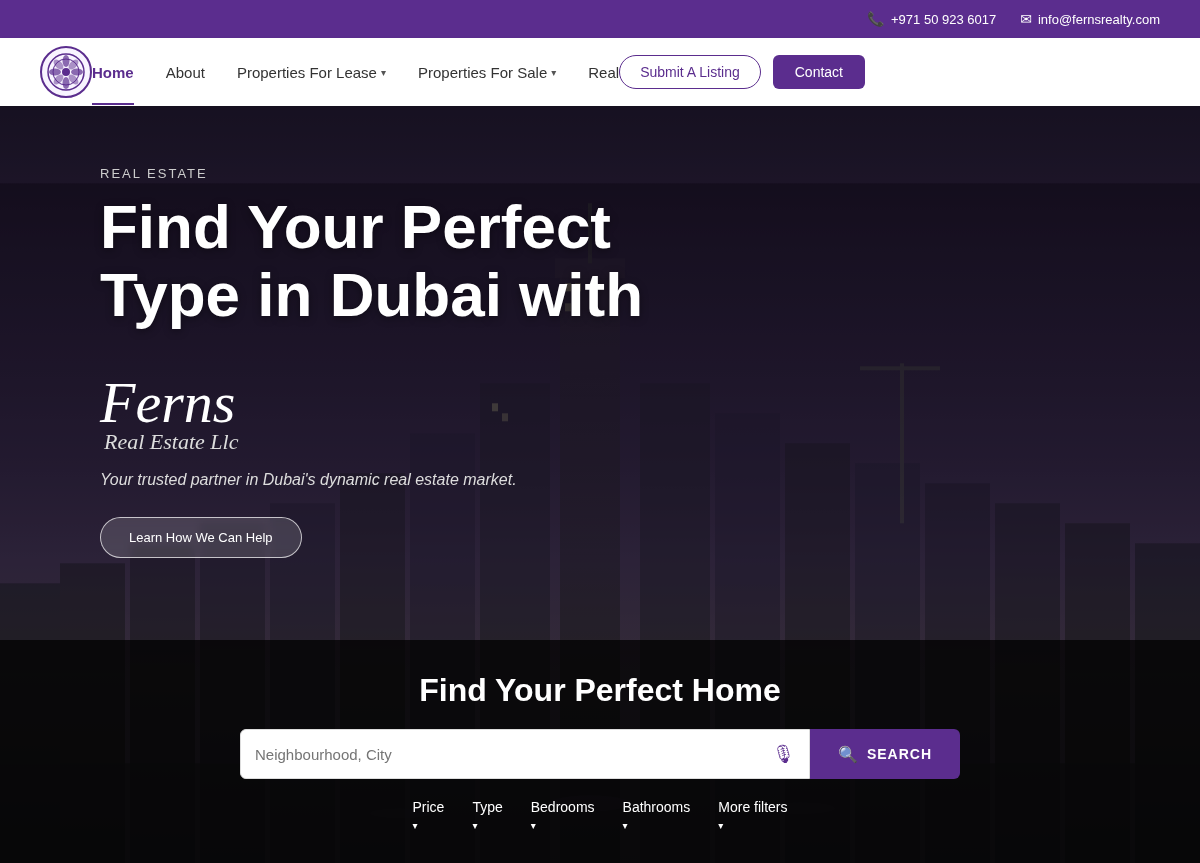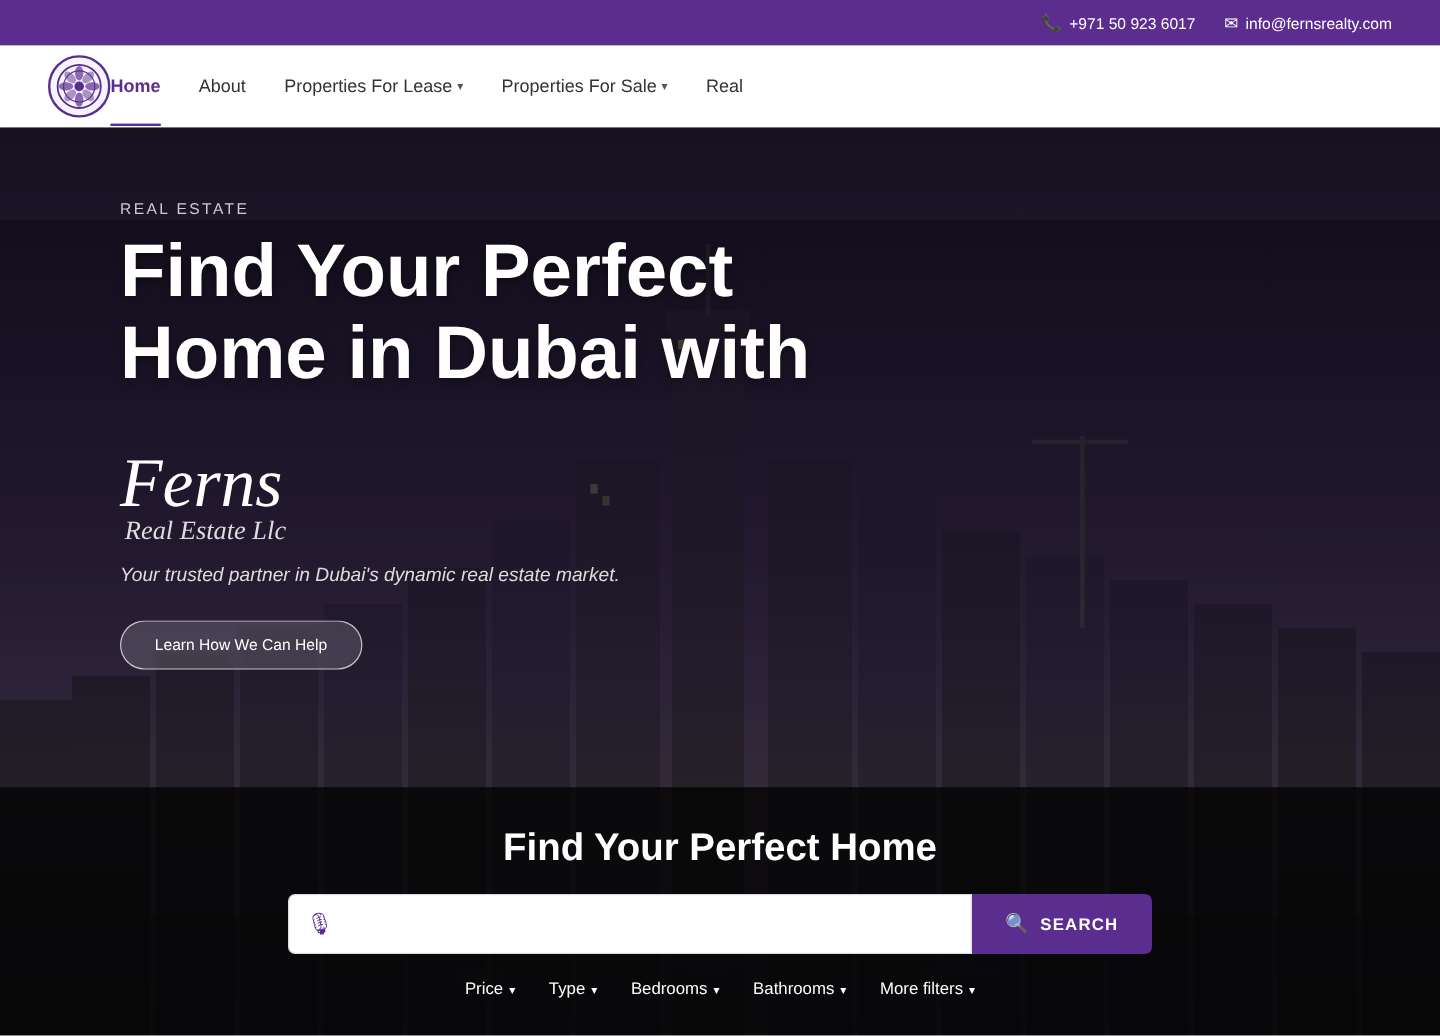--- a/index.html
+++ b/index.html
@@ -274,23 +274,24 @@
       justify-content: center;
       gap: 8px;
     }
     .filter-btn {
       background: transparent;
       border: none;
       color: #fff;
       font-size: 14px;
       cursor: pointer;
       display: flex;
-      align-items: flex-end;
+      align-items: flex-start;
       gap: 5px;
       padding: 4px 10px;
+      flex-direction: column;
     }
     .filter-chevron {
       font-size: 10px;
     }
   </style>
 </head>
 <body>
 
 <div class="top-bar">
   <div class="top-bar-item">
@@ -340,20 +341,24 @@
       <a class="nav-link">
         <span>Properties For Sale</span>
         <span class="chevron-down">▾</span>
       </a>
     </li>
     <li>
       <a class="nav-link">Real</a>
     </li>
   </ul>
 
+  <div class="nav-actions">
+    <button class="btn-submit">Submit A Listing</button>
+    <button class="btn-contact">Contact</button>
+  </div>
 </nav>
 
 <div class="hero">
 
   <div class="buildings-bg"></div>
 
   <svg style="position:absolute;bottom:0;left:0;width:100%;height:90%;opacity:0.55" viewBox="0 0 1200 680" preserveAspectRatio="xMidYMax meet">
 
     <defs>
       <linearGradient id="skyGrad" x1="0" y1="0" x2="0" y2="1">
@@ -407,33 +412,34 @@
     <ellipse cx="400" cy="630" rx="30" ry="5" fill="#4a2070" opacity="0.2"></ellipse>
     <ellipse cx="800" cy="625" rx="35" ry="6" fill="#3a1860" opacity="0.25"></ellipse>
   </svg>
 
   <div class="hero-overlay"></div>
 
   <div class="hero-content">
     <p class="hero-tag">REAL ESTATE</p>
     <h1 class="hero-title">
       <span>Find Your Perfect</span><br>
-      <span>Home in Dubai with</span>
+      <span>Type in Dubai with</span>
     </h1>
     <span class="hero-brand-script">Ferns</span>
     <span class="hero-brand-sub">Real Estate Llc</span>
     <p class="hero-subtitle">Your trusted partner in Dubai's dynamic real estate market.</p>
     <button class="btn-learn">Learn How We Can Help</button>
   </div>
 
   <div class="search-section">
     <h2 class="search-title">Find Your Perfect Home</h2>
 
     <div class="search-bar-wrapper">
       <div class="search-input-wrap">
+        <input class="search-input" type="text" placeholder="Neighbourhood, City" style="">
         <span class="search-mic-icon">🎙</span>
       </div>
       <button class="search-btn">
         <span class="search-icon">🔍</span>
         <span>SEARCH</span>
       </button>
     </div>
 
     <div class="filter-row">
       <button class="filter-btn">

